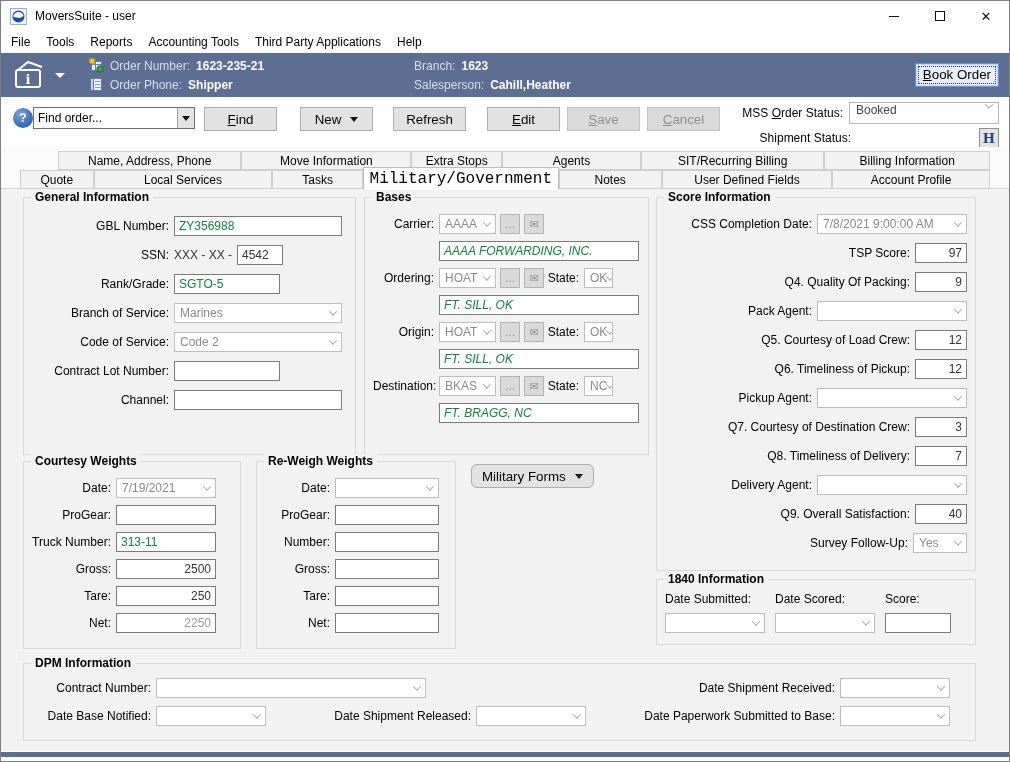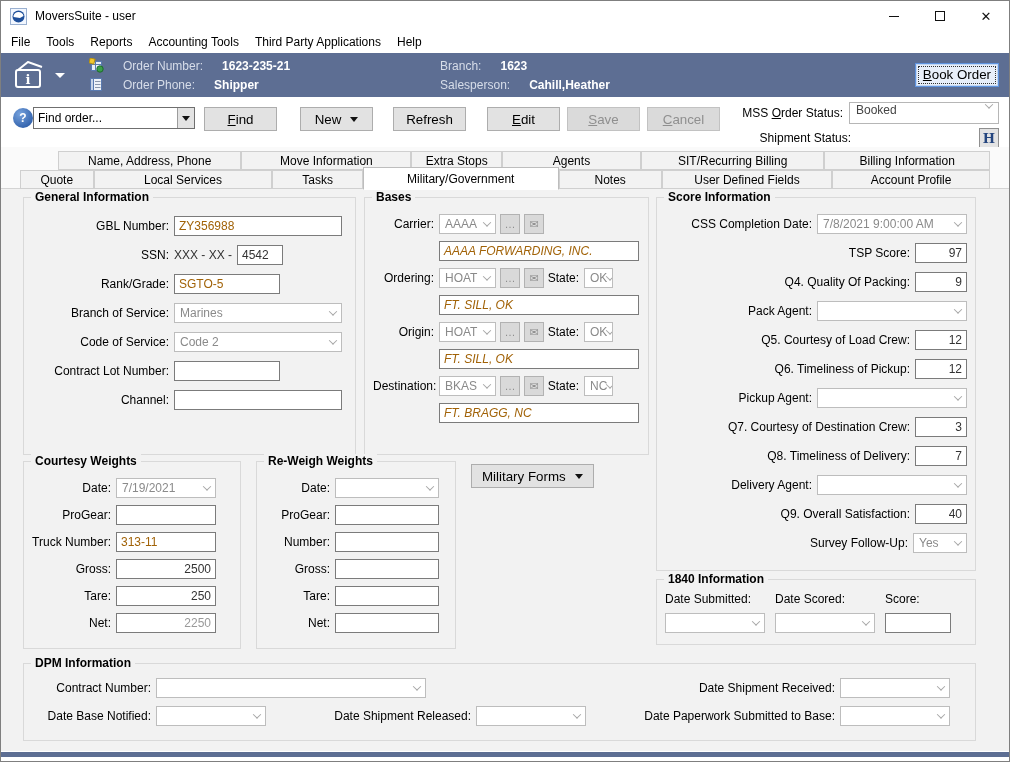--- a/index.html
+++ b/index.html
@@ -17,21 +17,21 @@
   .min-line { width:10px; height:1px; background:#111; display:inline-block; }
   .max-box { width:10px; height:10px; border:1px solid #111; display:inline-block; }
   
   .menubar { height:22px; display:flex; align-items:center; padding-left:2px; background:#fff; }
   .menu-item { padding:2px 8px; white-space:nowrap; }
   
   .slate { height:44px; background:#5d6e93; display:flex; align-items:center; padding:0 10px 0 12px; }
   .home-wrap { display:flex; align-items:center; margin-right:24px; }
   .tri-white { width:0; height:0; border-left:5px solid transparent; border-right:5px solid transparent; border-top:5px solid #fff; margin-left:8px; }
   .ord-rows { display:flex; flex-direction:column; gap:3px; }
-  .ord-row { display:flex; align-items:center; gap:19px; height:16px; }
+  .ord-row { display:flex; align-items:center; gap:6px; height:16px; }
   .hdr-lbl { color:#d7dde9; }
   .hdr-val { color:#fff; font-weight:bold; }
   .branch-rows { margin-left:150px; }
   .book-order {
     margin-left:auto; background:#e9eff9; border:1px solid #5f93de;
     box-shadow:inset 0 0 0 1px #c2d6f2; padding:3px 7px 4px 7px; color:#000;
     outline:1px dotted #333; outline-offset:-4px; white-space:nowrap;
   }
   .u { text-decoration:underline; }
   
@@ -51,46 +51,46 @@
   .mss-combo { width:150px; height:22px; border:1px solid #b6b6b6; background:#fff; display:flex; align-items:flex-start; padding:0 3px 0 6px; color:#444; margin-left:6px; }
   .spacer135 { width:128px; }
   .h-btn { width:20px; height:20px; background:#e3e3e3; border:1px solid #8f8f8f; display:flex; align-items:center; justify-content:center;
     font-family:"DejaVu Serif", serif; font-weight:bold; font-size:13px; color:#24457e; }
   .chev { width:6px; height:6px; border-right:1.5px solid #a6a6a6; border-bottom:1.5px solid #a6a6a6; transform:rotate(45deg) translate(-1px,-1px); margin-left:auto; margin-right:3px; flex:none; }
   
   .tabs { height:42px; padding:4px 19px 0 19px; background:#fafafa; border-bottom:1px solid #d4d4d4; position:relative; }
   .tabrow { display:flex; height:19px;justify-content:flex-end; }
   .tabrow1 { margin-left:38px; }
   .tab { border:1px solid #cfcfcf; background:#f2f2f2; display:flex; align-items:center; justify-content:center; white-space:nowrap; overflow:hidden; }
-  .tab.active { background:#fff; border-color:#bdbdbd; border-bottom:1px solid #fff; margin-top:-3px; margin-bottom:-1px; z-index:2; position:relative; font-size:12px; }
+  .tab.active { background:#fff; border-color:#bdbdbd; border-bottom:1px solid #fff; margin-top:-3px; margin-bottom:-1px; z-index:2; position:relative; font-size:16px;font-family:Liberation Mono, monospace; }
   
   .content { position:absolute; top:188px; left:0; right:0; bottom:10px; background:#f2f2f2; }
   .gb { position:absolute; border:1px solid #d9d9d9; }
   .gb-title { position:absolute; top:-8px; left:7px; background:#f2f2f2; padding:0 4px; font-weight:bold; white-space:nowrap; }
   .frow { display:flex; align-items:center; margin-bottom:9px; }
   .flbl { text-align:right; padding-right:5px; flex:none; white-space:nowrap; }
   .tb { height:20px; border:1px solid #7b7b7b; background:#fff; display:flex; align-items:center; padding:0 4px; flex:none; overflow:hidden; }
-  .ro { color:#a16207; }
+  .ro { color:#15803d; }
   .it { font-style:italic; }
   .num { justify-content:flex-end; color:#333; }
   .combo { height:20px; border:1px solid #bdbdbd; background:#fff; display:flex; align-items:center; padding:0 2px 0 5px; color:#8a8a8a; flex:none; overflow:hidden; }
   
   #gb-general { left:22px; top:8px; width:333px; height:258px; padding:18px 8px 0 0; }
   #gb-general .flbl { width:150px; }
   
   #gb-bases { left:363px; top:8px; width:285px; height:258px; padding:16px 8px 0 8px; }
   .b-row { display:flex; align-items:center; margin-bottom:7px; }
   .b-lbl { width:66px; }
   .b-code { width:57px; }
   .sq { width:20px; height:20px; background:#d9d9d9; border:1px solid #b2b2b2; display:flex; align-items:center; justify-content:center; margin-left:4px; color:#8e8e8e; font-size:11px; flex:none; }
   .state-lbl { width:40px; text-align:right; padding-right:5px; }
   .b-state { width:29px; }
   .b-name { margin-left:66px; width:200px; }
   
-  .mil-forms { position:absolute; left:470px; top:275px; height:24px; }
+  .mil-forms { position:absolute; left:470px; top:275px; height:24px;border-radius:6px; }
   
   #gb-score { left:655px; top:8px; width:320px; height:374px; padding:16px 8px 0 4px; }
   .s-row { display:flex; align-items:center; justify-content:flex-end; margin-bottom:9px; }
   .s-lbl { flex:1; text-align:right; padding-right:5px; white-space:nowrap; }
   .s-combo { width:150px; }
   .s-in { width:52px; }
   .s-yes { width:54px; }
   
   #gb-orig { left:22px; top:272px; width:218px; height:188px; padding:16px 8px 0 0; }
   #gb-orig .flbl { width:92px; }

